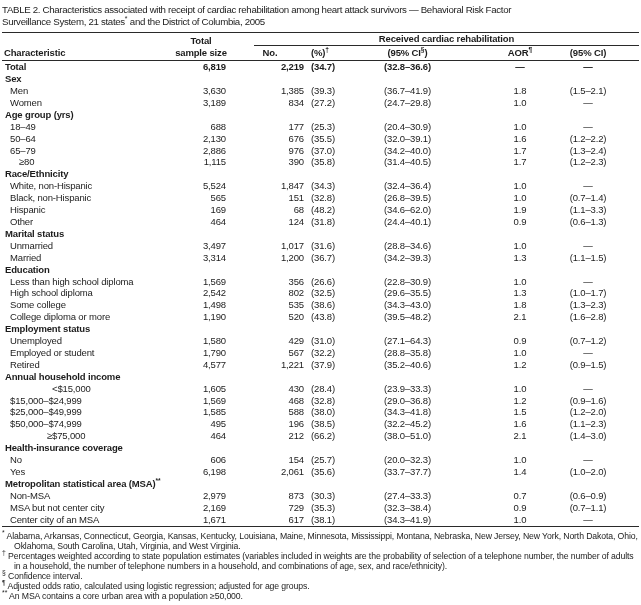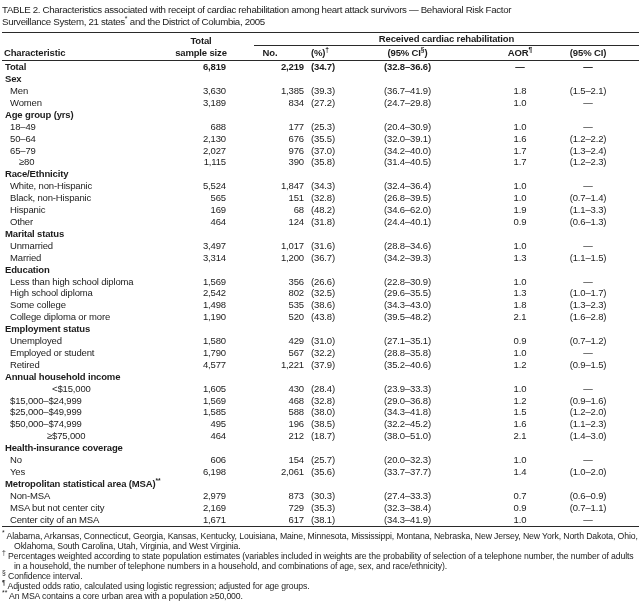--- a/index.html
+++ b/index.html
@@ -135,21 +135,21 @@
           <td class="c1" style="padding-left: 8px;">50–64</td>
           <td class="c2">2,130</td>
           <td class="c3">676</td>
           <td class="c4">(35.5)</td>
           <td class="c5">(32.0–39.1)</td>
           <td class="c6">1.6</td>
           <td class="c7">(1.2–2.2)</td>
         </tr>
         <tr>
           <td class="c1" style="padding-left: 8px;">65–79</td>
-          <td class="c2">2,027</td>
+          <td class="c2">2,886</td>
           <td class="c3">976</td>
           <td class="c4">(37.0)</td>
           <td class="c5">(34.2–40.0)</td>
           <td class="c6">1.7</td>
           <td class="c7">(1.3–2.4)</td>
         </tr>
         <tr>
           <td class="c1" style="padding-left: 17px;">≥80</td>
           <td class="c2">1,115</td>
           <td class="c3">390</td>
@@ -258,21 +258,21 @@
           <td class="c7">(1.6–2.8)</td>
         </tr>
         <tr>
           <td class="c1 bold" colspan="7" style="padding-left: 3px;">Employment status</td>
         </tr>
         <tr>
           <td class="c1" style="padding-left: 8px;">Unemployed</td>
           <td class="c2">1,580</td>
           <td class="c3">429</td>
           <td class="c4">(31.0)</td>
-          <td class="c5">(27.1–35.1)</td>
+          <td class="c5">(27.1–64.3)</td>
           <td class="c6">0.9</td>
           <td class="c7">(0.7–1.2)</td>
         </tr>
         <tr>
           <td class="c1" style="padding-left: 8px;">Employed or student</td>
           <td class="c2">1,790</td>
           <td class="c3">567</td>
           <td class="c4">(32.2)</td>
           <td class="c5">(28.8–35.8)</td>
           <td class="c6">1.0</td>
@@ -323,21 +323,21 @@
           <td class="c3">196</td>
           <td class="c4">(38.5)</td>
           <td class="c5">(32.2–45.2)</td>
           <td class="c6">1.6</td>
           <td class="c7">(1.1–2.3)</td>
         </tr>
         <tr>
           <td class="c1" style="padding-left: 45px;">≥$75,000</td>
           <td class="c2">464</td>
           <td class="c3">212</td>
-          <td class="c4">(18.7)</td>
+          <td class="c4">(66.2)</td>
           <td class="c5">(38.0–51.0)</td>
           <td class="c6">2.1</td>
           <td class="c7">(1.4–3.0)</td>
         </tr>
         <tr>
           <td class="c1 bold" colspan="7" style="padding-left: 3px; margin-top: 24px;">Health-insurance coverage</td>
         </tr>
         <tr>
           <td class="c1" style="padding-left: 8px;">No</td>
           <td class="c2">606</td>

